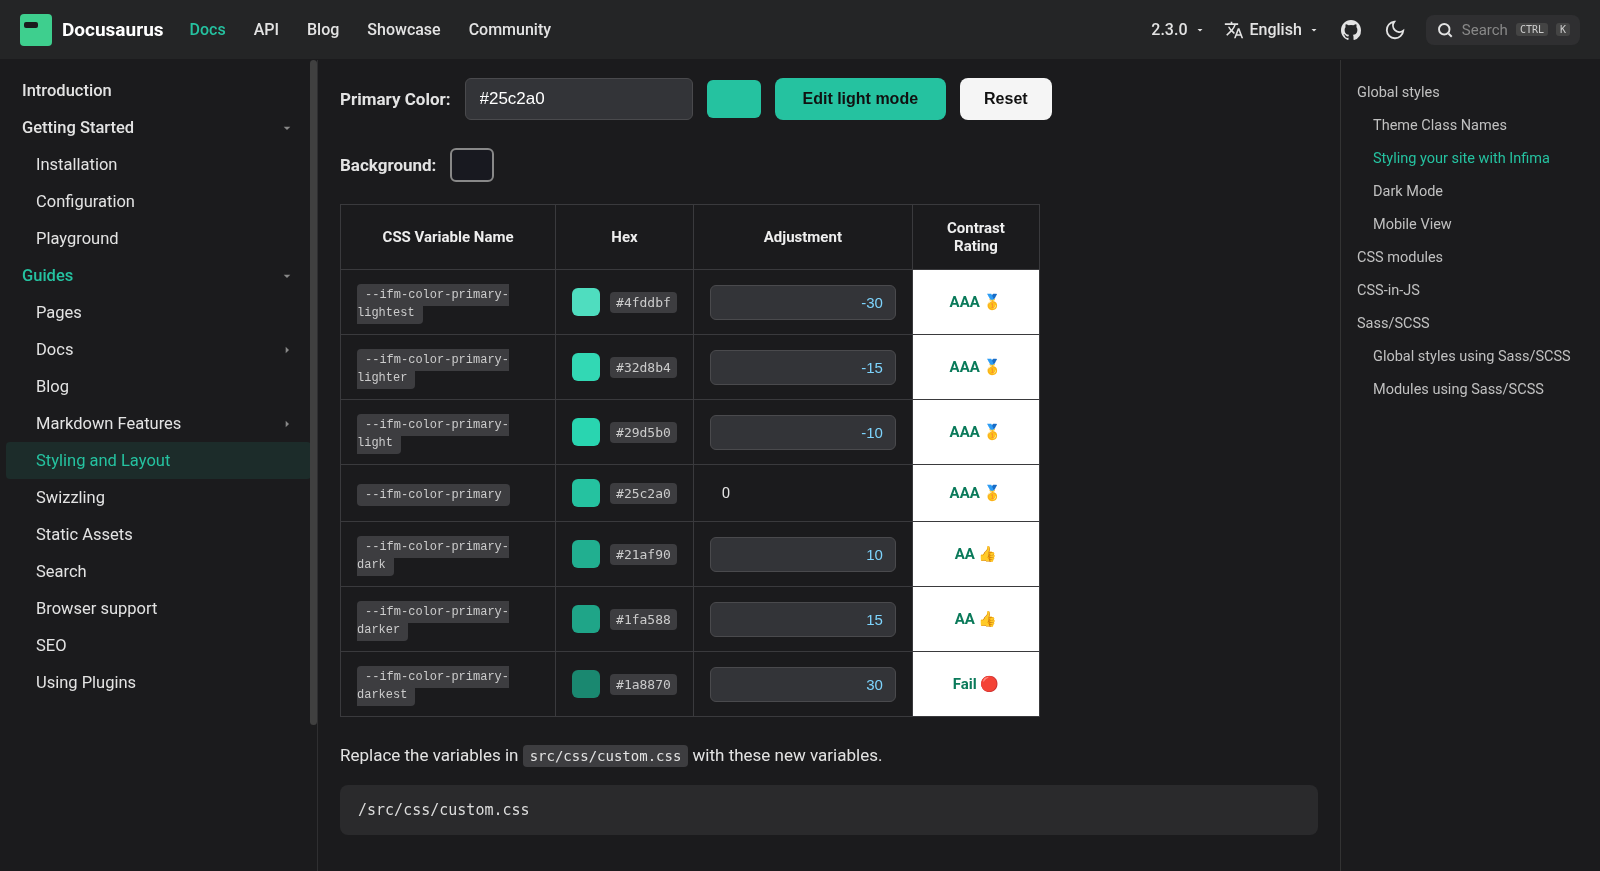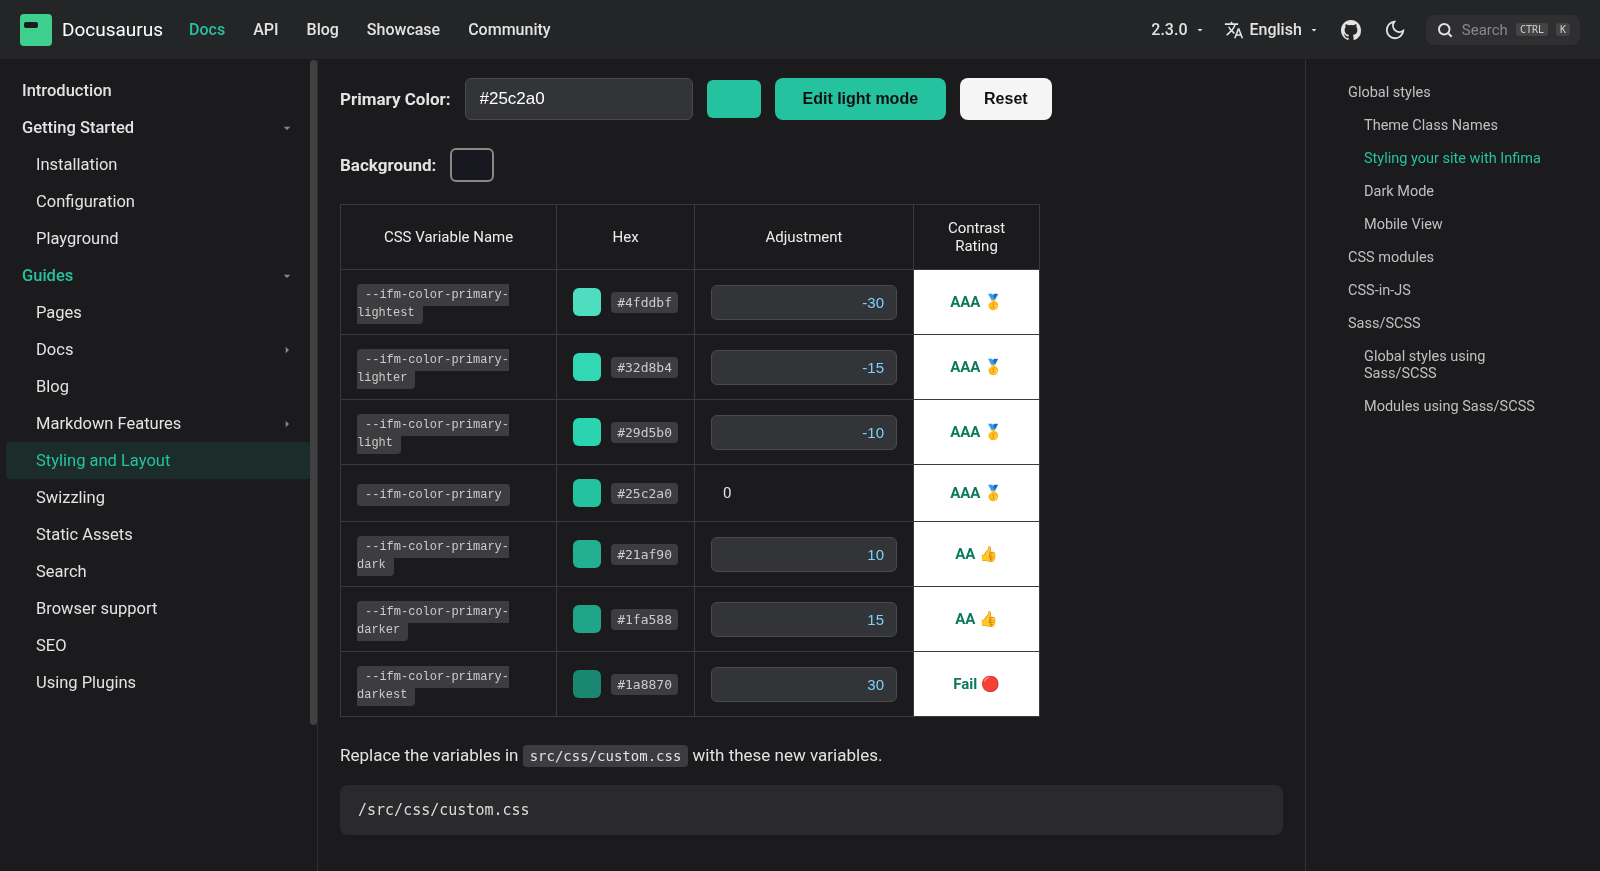--- a/index.html
+++ b/index.html
@@ -30,21 +30,21 @@
 .logo::after {
   content: "";
   position: absolute;
   background: #1b1b1d;
   width: 14px;
   height: 6px;
   border-radius: 2px;
   top: 8px;
   left: 4px;
 }
-.brand { font-weight: 400; font-size: 19px; color: #fff; margin-right: 26px; }
+.brand { font-weight: 700; font-size: 19px; color: #fff; margin-right: 26px; }
 .nav-links { display: flex; gap: 28px; }
 .nav-link { font-size: 16px; color: #e3e3e3; text-decoration: none; cursor: pointer; font-weight: 500; }
 .nav-link.active { color: #25c2a0; }
 .nav-right { margin-left: auto; display: flex; align-items: center; gap: 18px; justify-content: space-between; }
 .dropdown-item { display: flex; align-items: center; gap: 6px; font-size: 16px; cursor: pointer; font-weight: 500; }
 .icon-btn { width: 26px; height: 26px; display: flex; align-items: center; justify-content: center; cursor: pointer; color: #e3e3e3; }
 .search-box {
   display: flex;
   align-items: center;
   gap: 8px;
@@ -136,21 +136,21 @@
   border-collapse: collapse;
   border: 1px solid #3a3a3d;
   width: 700px;
 }
 table.color-table th, table.color-table td {
   border: 1px solid #3a3a3d;
   padding: 14px 16px;
   text-align: center;
   font-size: 15px;
 }
-table.color-table th { font-weight: 400; color: #eee; }
+table.color-table th { font-weight: 700; color: #eee; }
 .var-name {
   background: #3d3d40;
   font-family: Liberation Mono, monospace;
   font-size: 12px;
   padding: 4px 8px;
   border-radius: 4px;
   color: #ccc;
 }
 .hex-cell { display: flex; align-items: center; gap: 10px; justify-content: center; }
 .mini-swatch { width: 28px; height: 28px; border-radius: 6px; }
@@ -183,23 +183,23 @@
 .codeblock {
   background: #2a2a2c;
   border-radius: 8px;
   margin-top: 20px;
   padding: 16px 18px;
   font-family: monospace;
   font-size: 15px;
   color: #ddd;
 }
 .toc {
-  width: 295px;
+  width: 260px;
   border-left: 1px solid #333;
-  padding: 16px 32px;
+  padding: 16px 6px;
   font-size: 14.5px;
 }
 .toc-item { padding: 8px 10px; color: #c0c0c0; cursor: pointer; }
 .toc-item.l2 { padding-left: 26px; }
 .toc-item.active { color: #25c2a0; }
 </style>
 </head>
 <body>
 
 <nav class="navbar">

